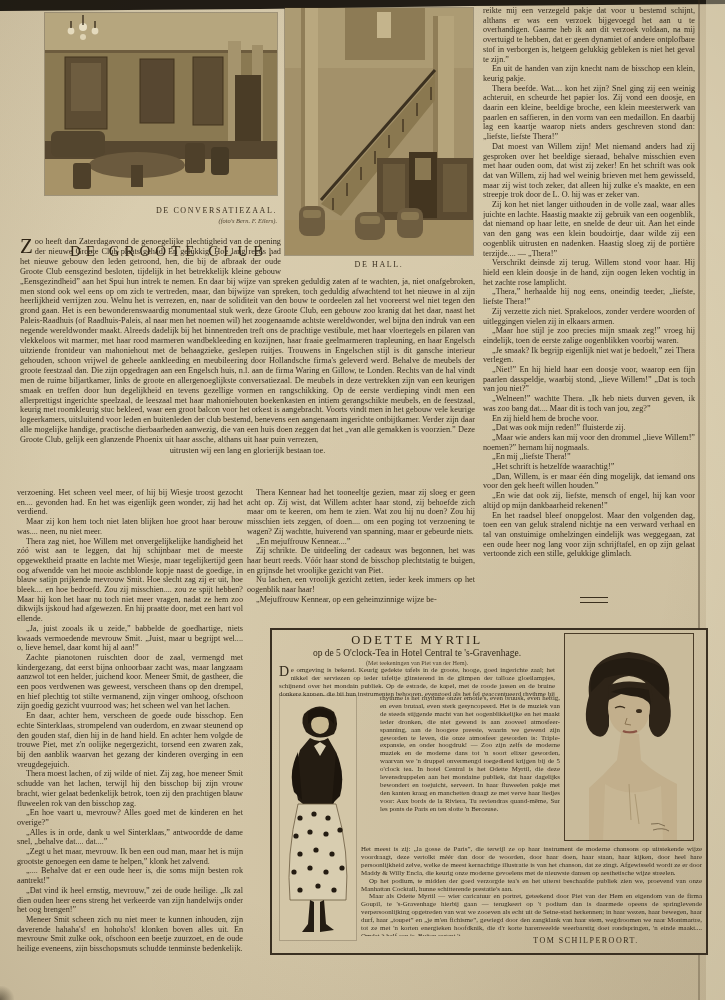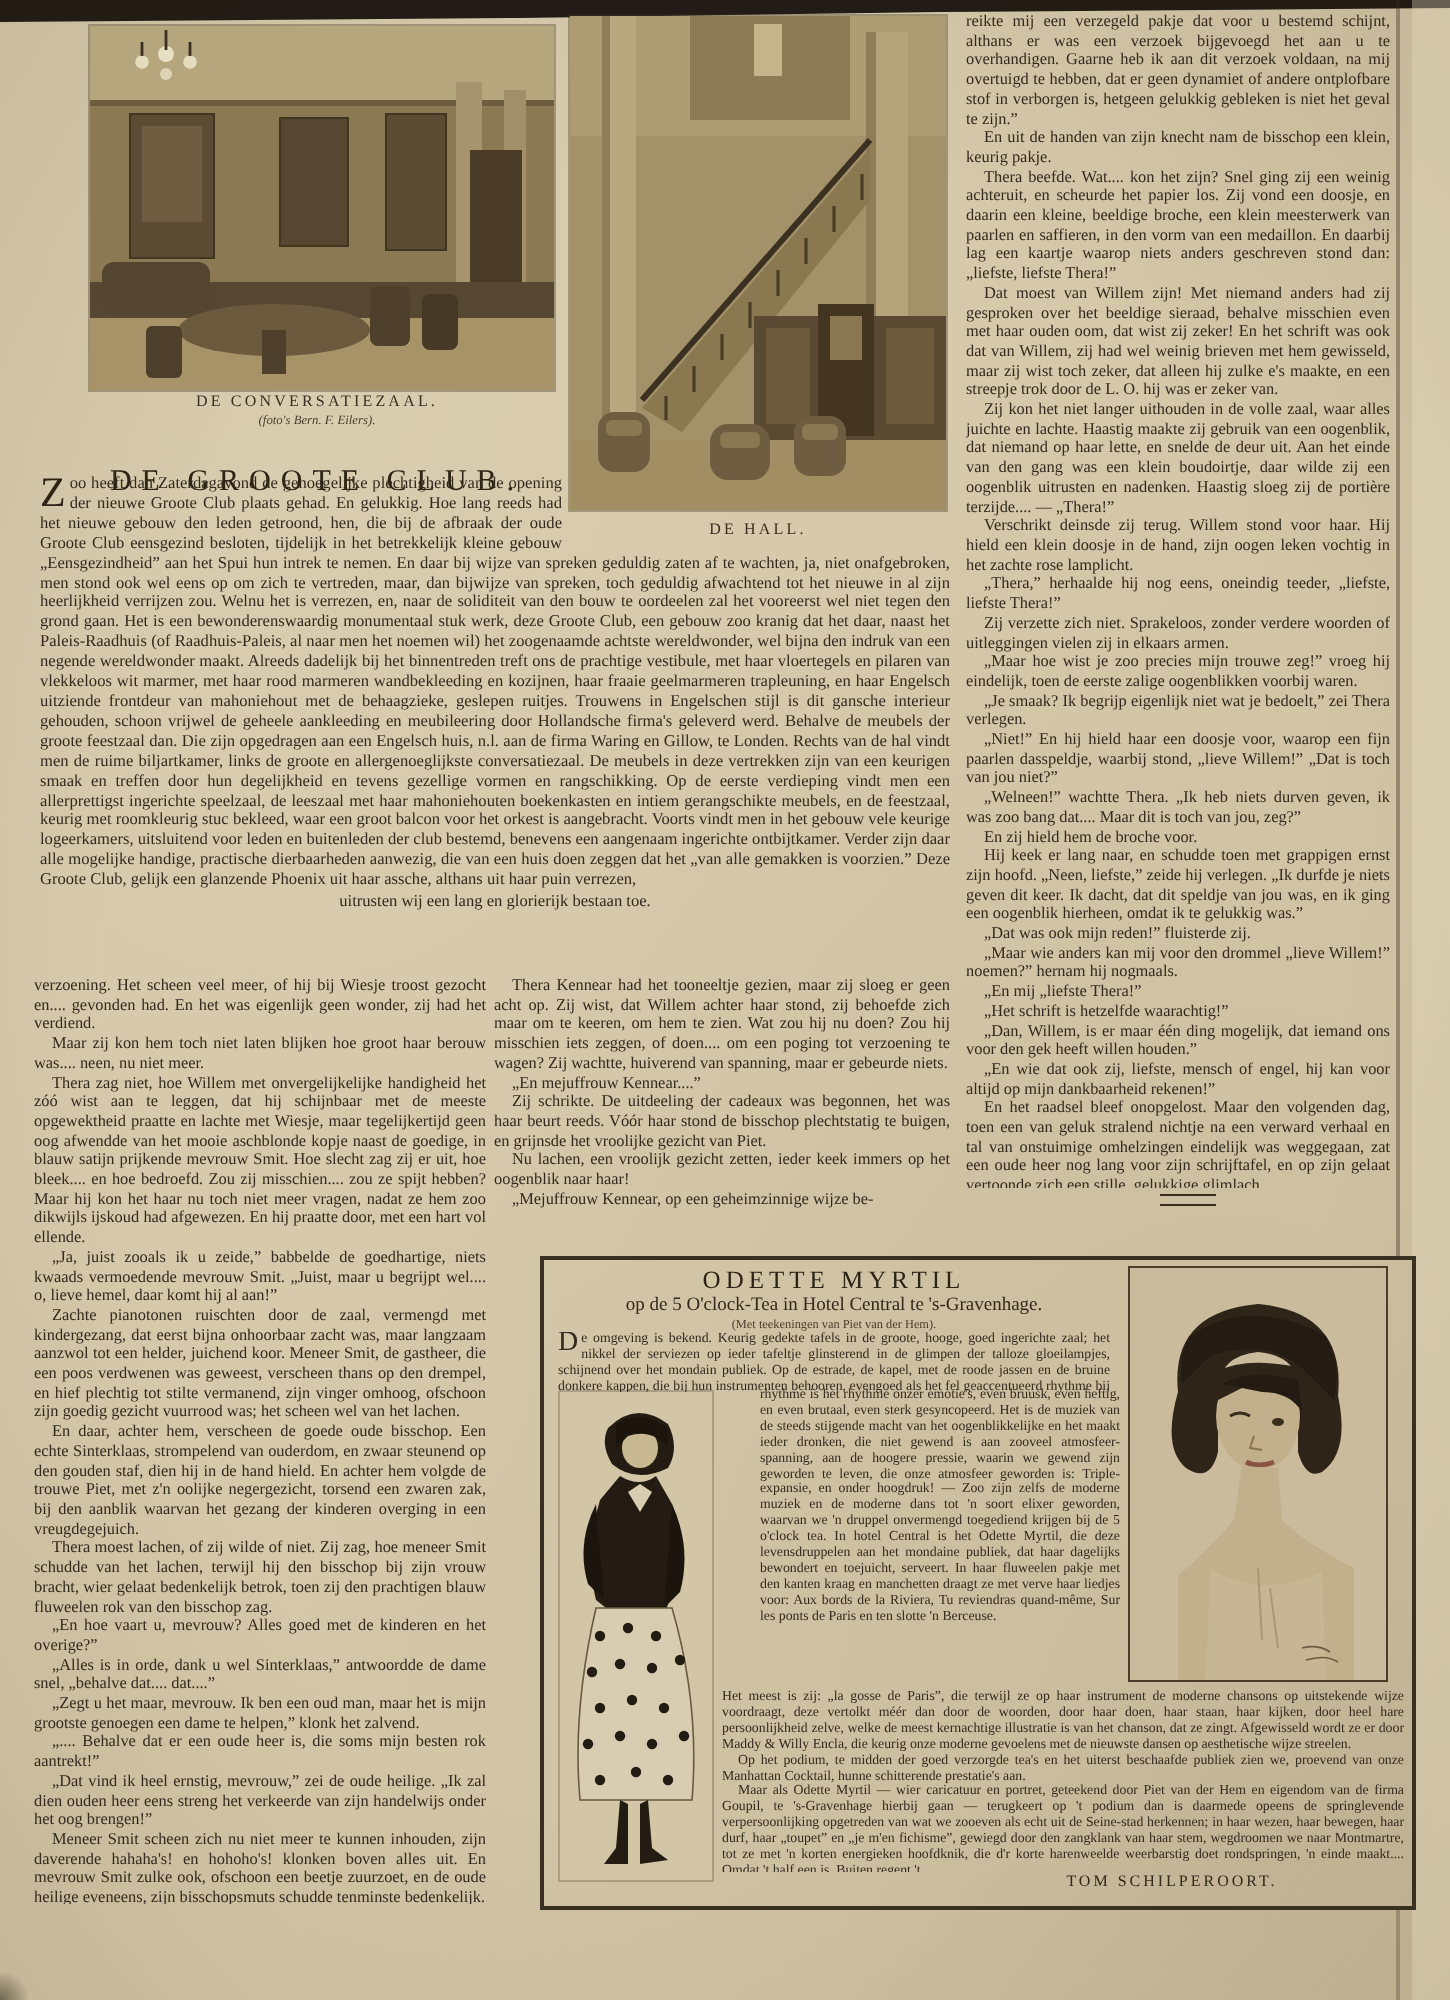--- a/index.html
+++ b/index.html
@@ -15,21 +15,21 @@
   .abs{position:absolute;}
   
   .edge-band{left:0;top:0;width:725px;height:12px;}
   .fold-line-top{left:698px;top:0;width:2px;height:628px;background:rgba(58,46,28,.38);}
   .fold-line-bottom{left:698px;top:953px;width:2px;height:47px;background:rgba(58,46,28,.28);}
   .margin-strip{left:706px;top:0;width:19px;height:1000px;background:rgba(236,226,198,.35);}
   .corner-smudge{left:0;top:986px;width:14px;height:14px;background:radial-gradient(circle at 0 100%,rgba(40,32,18,.55),rgba(0,0,0,0) 75%);}
   
   .photo{box-shadow:0 0 0 1px rgba(60,48,28,.35);}
   
-  .cap-block{left:40px;top:196px;width:237px;text-align:center;}
+  .cap-block{left:40px;top:206px;width:237px;text-align:right;}
   .caption{font-size:8px;letter-spacing:1.6px;color:#3a2f20;}
   .credit{font-size:6.4px;font-style:italic;color:#4a3e2c;margin-top:2px;}
   .headline{font-size:15px;letter-spacing:5px;color:#2e2415;margin-top:19px;white-space:nowrap;}
   .cap-hall{left:285px;top:260px;width:188px;text-align:center;}
   
   .main-article{left:20px;top:237px;width:455px;font-size:8.3px;line-height:9.9px;
                 text-align:justify;}
   .main-article .spacer{float:right;width:194px;height:33px;}
   .closer{text-align:center;margin-top:1px;}
   .dc::first-letter{float:left;font-size:21px;line-height:16px;padding:1px 2px 0 0;color:#2e2415;}
@@ -177,26 +177,25 @@
 
 <div class="abs col col-right">
   <p class="cont">reikte mij een verzegeld pakje dat voor u bestemd schijnt, althans er was een verzoek bijgevoegd het aan u te overhandigen. Gaarne heb ik aan dit verzoek voldaan, na mij overtuigd te hebben, dat er geen dynamiet of andere ontplofbare stof in verborgen is, hetgeen gelukkig gebleken is niet het geval te zijn.”</p>
   <p>En uit de handen van zijn knecht nam de bisschop een klein, keurig pakje.</p>
   <p>Thera beefde. Wat.... kon het zijn? Snel ging zij een weinig achteruit, en scheurde het papier los. Zij vond een doosje, en daarin een kleine, beeldige broche, een klein meesterwerk van paarlen en saffieren, in den vorm van een medaillon. En daarbij lag een kaartje waarop niets anders geschreven stond dan: „liefste, liefste Thera!”</p>
   <p>Dat moest van Willem zijn! Met niemand anders had zij gesproken over het beeldige sieraad, behalve misschien even met haar ouden oom, dat wist zij zeker! En het schrift was ook dat van Willem, zij had wel weinig brieven met hem gewisseld, maar zij wist toch zeker, dat alleen hij zulke e's maakte, en een streepje trok door de L. O. hij was er zeker van.</p>
   <p>Zij kon het niet langer uithouden in de volle zaal, waar alles juichte en lachte. Haastig maakte zij gebruik van een oogenblik, dat niemand op haar lette, en snelde de deur uit. Aan het einde van den gang was een klein boudoirtje, daar wilde zij een oogenblik uitrusten en nadenken. Haastig sloeg zij de portière terzijde.... — „Thera!”</p>
   <p>Verschrikt deinsde zij terug. Willem stond voor haar. Hij hield een klein doosje in de hand, zijn oogen leken vochtig in het zachte rose lamplicht.</p>
   <p>„Thera,” herhaalde hij nog eens, oneindig teeder, „liefste, liefste Thera!”</p>
   <p>Zij verzette zich niet. Sprakeloos, zonder verdere woorden of uitleggingen vielen zij in elkaars armen.</p>
-  <p>„Maar hoe wist je zoo precies mijn trouwe zeg!” vroeg hij eindelijk, toen de eerste zalige oogenblikken voorbij waren.</p>
+  <p>„Maar hoe stijl je zoo precies mijn smaak zeg!” vroeg hij eindelijk, toen de eerste zalige oogenblikken voorbij waren.</p>
   <p>„Je smaak? Ik begrijp eigenlijk niet wat je bedoelt,” zei Thera verlegen.</p>
   <p>„Niet!” En hij hield haar een doosje voor, waarop een fijn paarlen dasspeldje, waarbij stond, „lieve Willem!” „Dat is toch van jou niet?”</p>
   <p>„Welneen!” wachtte Thera. „Ik heb niets durven geven, ik was zoo bang dat.... Maar dit is toch van jou, zeg?”</p>
   <p>En zij hield hem de broche voor.</p>
-  <p>Hij keek er lang naar, en schudde toen met grappigen ernst zijn hoofd. „Neen, liefste,” zeide hij verlegen. „Ik durfde je niets geven dit keer. Ik dacht, dat dit speldje van jou was, en ik ging een oogenblik hierheen, omdat ik te gelukkig was.”</p>
   <p>„Dat was ook mijn reden!” fluisterde zij.</p>
   <p>„Maar wie anders kan mij voor den drommel „lieve Willem!” noemen?” hernam hij nogmaals.</p>
   <p>„En mij „liefste Thera!”</p>
   <p>„Het schrift is hetzelfde waarachtig!”</p>
   <p>„Dan, Willem, is er maar één ding mogelijk, dat iemand ons voor den gek heeft willen houden.”</p>
   <p>„En wie dat ook zij, liefste, mensch of engel, hij kan voor altijd op mijn dankbaarheid rekenen!”</p>
   <p>En het raadsel bleef onopgelost. Maar den volgenden dag, toen een van geluk stralend nichtje na een verward verhaal en tal van onstuimige omhelzingen eindelijk was weggegaan, zat een oude heer nog lang voor zijn schrijftafel, en op zijn gelaat vertoonde zich een stille, gelukkige glimlach.</p>
 </div>
 
 <div class="abs divider"></div>

